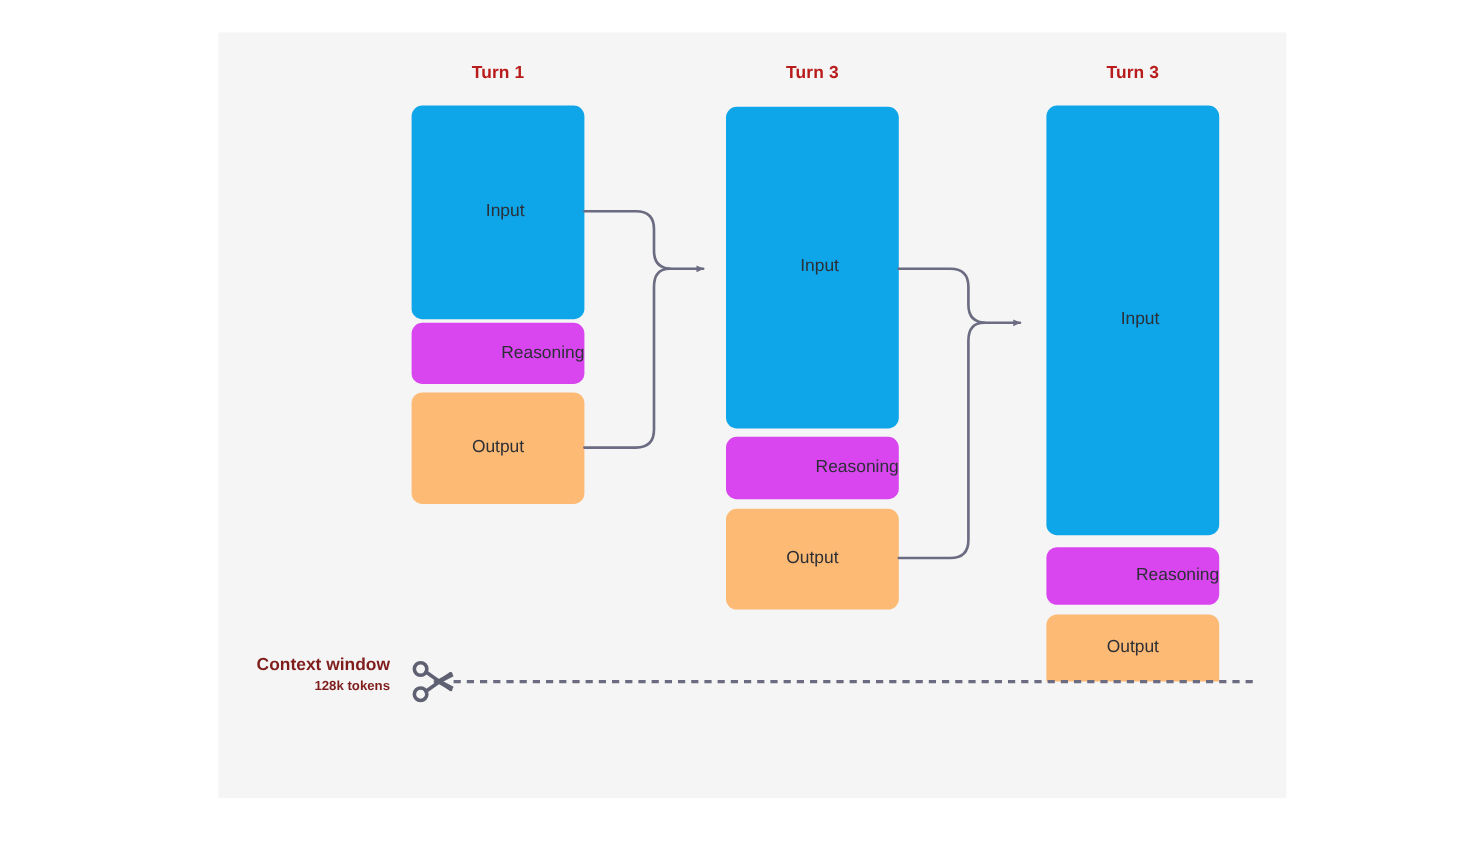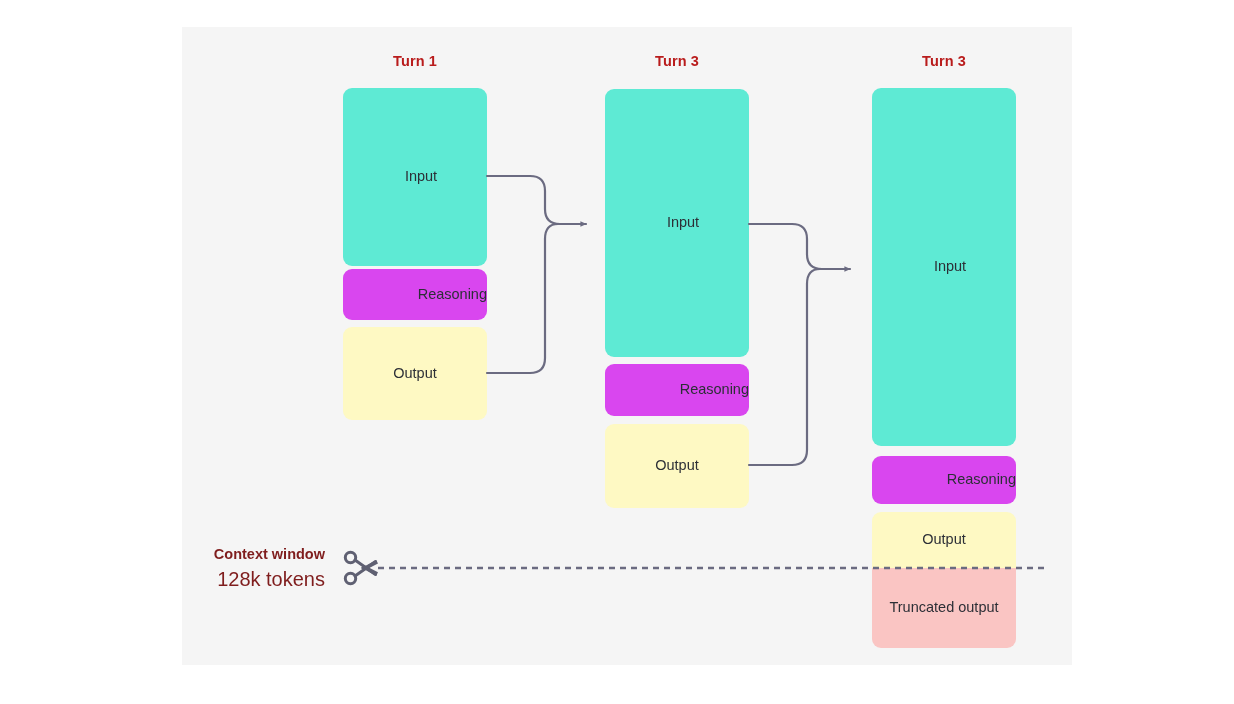--- a/index.html
+++ b/index.html
@@ -58,45 +58,45 @@
     display: flex;
     align-items: center;
     justify-content: center;
     text-align: center;
     font-size: 14.5px;
     color: #2c2f36;
     line-height: 1.32;
     box-sizing: border-box;
   }
 
-  .block.green  { background: #5eead4; padding-left: 12px; }
+  .block.green  { background: #0ea5e9; padding-left: 12px; }
   .block.grey   { background: #d946ef; justify-content: flex-end; }
-  .block.blue   { background: #fef9c3; }
+  .block.blue   { background: #fdba74; }
   .block.pink   { background: #fac5c3; }
 
   
   .block.joined-top    { border-bottom-left-radius: 0; border-bottom-right-radius: 0; }
   .block.joined-bottom { border-top-left-radius: 0; border-top-right-radius: 0; }
 
   .ctx-label {
     position: absolute;
     text-align: right;
     color: #7f1d1d;
     line-height: 1.45;
   }
   .ctx-label .ctx-title {
     display: block;
     font-size: 14.5px;
     font-weight: bold;
     white-space: nowrap;
   }
   .ctx-label .ctx-sub {
     display: block;
-    font-size: 20px;
-    font-weight: normal;
+    font-size: 11px;
+    font-weight: bold;
     white-space: nowrap;
   }
 </style>
 </head>
 <body>
 
 <div id="stage">
 
   <div id="panel"></div>
 
@@ -135,23 +135,20 @@
   </div>
 
   <div class="block grey" style="left:872px; top:456px; width:144px; height:48px;">
     <span>Reasoning</span>
   </div>
 
   <div class="block blue joined-top" style="left:872px; top:512px; width:144px; height:56px;">
     <span>Output</span>
   </div>
 
-  <div class="block pink joined-bottom" style="left:872px; top:568px; width:144px; height:80px;">
-    <span style="max-width:110px;">Truncated output</span>
-  </div>
 
   <div class="ctx-label" style="left:160px; top:544px; width:165px;">
     <span class="ctx-title">Context window</span>
     <span class="ctx-sub">128k tokens</span>
   </div>
 
   <svg id="overlay" viewBox="0 0 1234 704">
     <defs>
       <marker id="arrowhead" markerWidth="7" markerHeight="7" refX="5.6" refY="3.2" orient="auto" markerUnits="userSpaceOnUse">
         <path d="M0,0.4 L6.2,3.2 L0,6.0 Z" fill="#6b6b81"></path>

